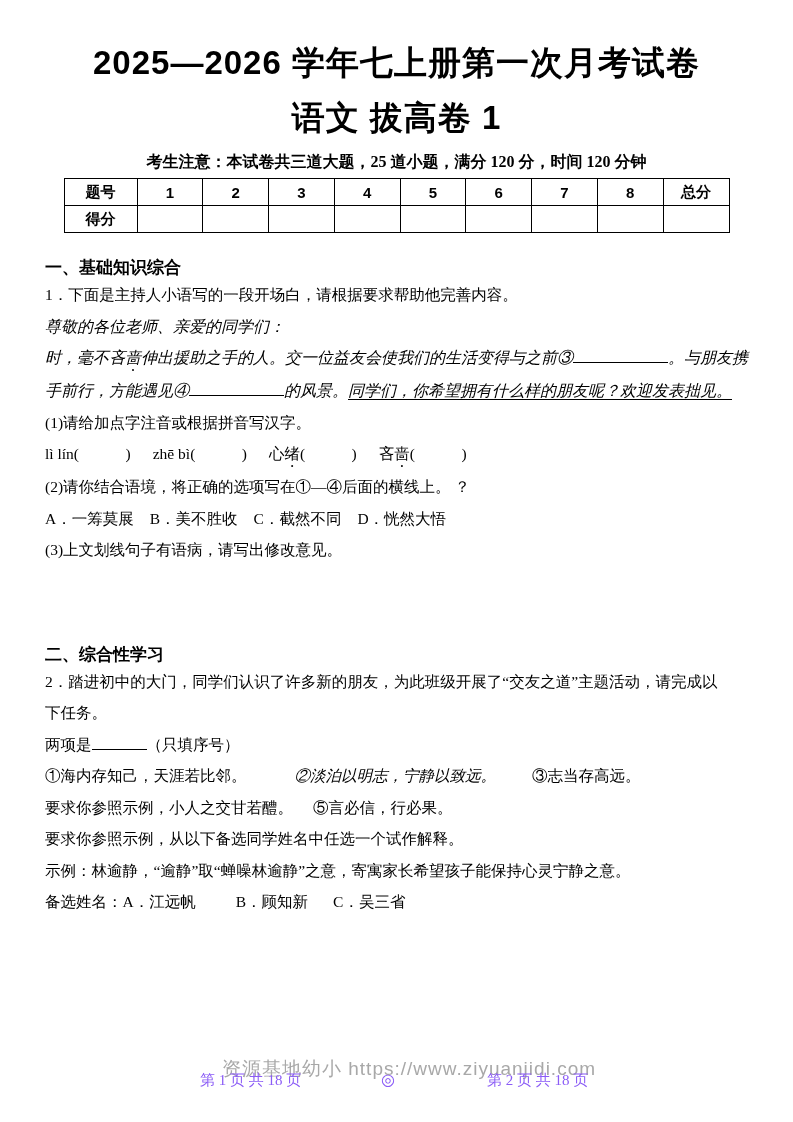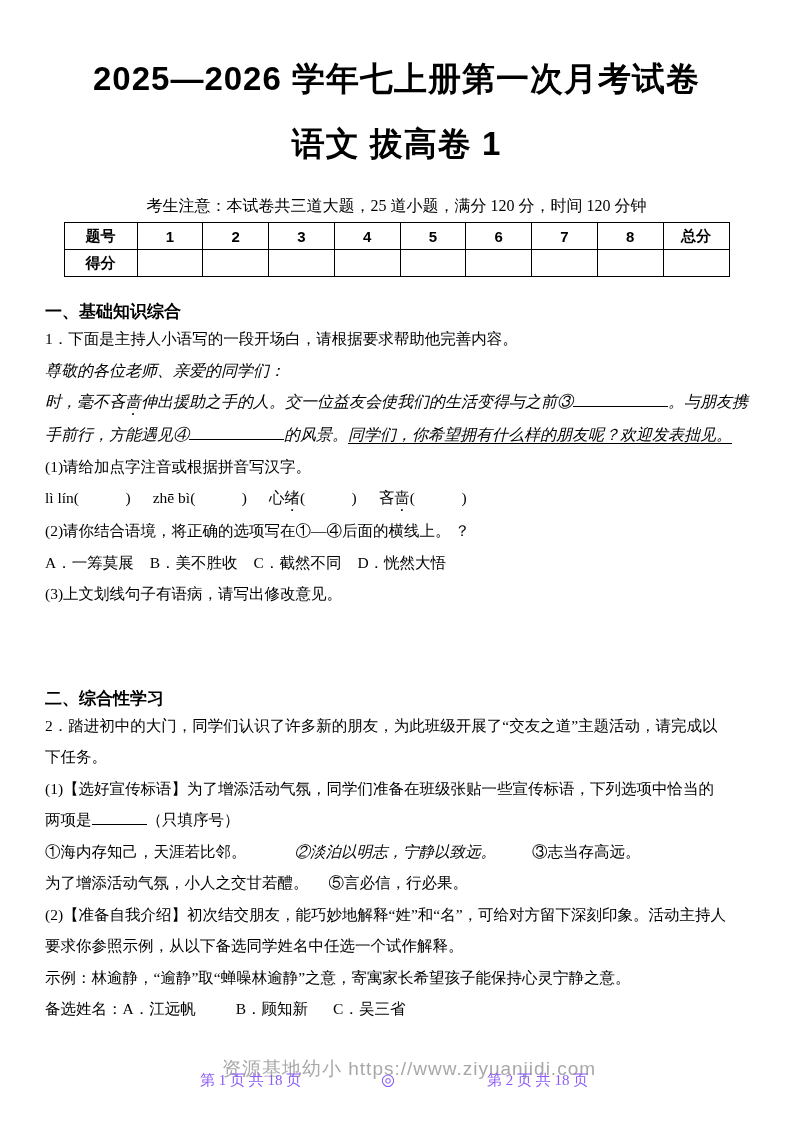--- a/index.html
+++ b/index.html
@@ -13,28 +13,28 @@
     box-sizing:border-box;
     padding:38px 45px 0 45px;
     overflow:hidden;
   }
   h1{
     font-family:"Liberation Sans", sans-serif;
     font-weight:700;
     font-size:33px;
     line-height:50px;
     text-align:center;
-    margin:16px;
+    margin:0;
     letter-spacing:1px;
   }
   h1.sub{margin-top:6px;line-height:48px;}
   .notice{
-    margin-top:27px;
+    margin-top:9px;
     text-align:center;
-    font-weight:400;
+    font-weight:700;
     font-size:16px;
     line-height:22px;
     font-family:"Liberation Serif", serif;
   }
   table.score{
     border-collapse:collapse;
     margin:5px auto 0 auto;
     width:666px;
     table-layout:fixed;
   }
@@ -170,33 +170,31 @@
   <div class="ln">
     <span class="opt">A．一筹莫展</span><span class="opt">B．美不胜收</span><span class="opt">C．截然不同</span><span>D．恍然大悟</span>
   </div>
 
   <div class="ln">(3)上文划线句子有语病，请写出修改意见。</div>
 
   <div class="sec-heading second">二、综合性学习</div>
   <div class="ln">2．踏进初中的大门，同学们认识了许多新的朋友，为此班级开展了“交友之道”主题活动，请完成以</div>
   <div class="ln">下任务。</div>
 
-  <div class="ln">(1)【选好宣传标语】为了增添活动气氛，同学们准备在班级张贴一些宣传标语，下列选项中恰当的</div>
   <div class="ln">
     <span>两项是</span><span class="blank" style="width:55px"></span><span>（只填序号）</span>
   </div>
 
   <div class="ln">
     <span class="slog1a">①海内存知己，天涯若比邻。</span><span class="slog1b">②淡泊以明志，宁静以致远。</span><span>③志当存高远。</span>
   </div>
   <div class="ln">
-    <span class="slog2a">为了增添活动气氛，小人之交甘若醴。</span><span>⑤言必信，行必果。</span>
-  </div>
-
-  <div class="ln">(2)【准备自我介绍】初次结交朋友，能巧妙地解释“姓”和“名”，可给对方留下深刻印象。活动主持人</div>
+    <span class="slog2a">要求你参照示例，小人之交甘若醴。</span><span>⑤言必信，行必果。</span>
+  </div>
+
   <div class="ln">要求你参照示例，从以下备选同学姓名中任选一个试作解释。</div>
   <div class="ln">示例：林逾静，“逾静”取“蝉噪林逾静”之意，寄寓家长希望孩子能保持心灵宁静之意。</div>
 
   <div class="ln">
     <span>备选姓名：</span><span class="name-a">A．江远帆</span><span class="name-b">B．顾知新</span><span>C．吴三省</span>
   </div>
 
 
   <div class="watermark">资源基地幼小 https://www.ziyuanjidi.com</div>
   <div class="footer-item f-left">第 1 页 共 18 页</div>

